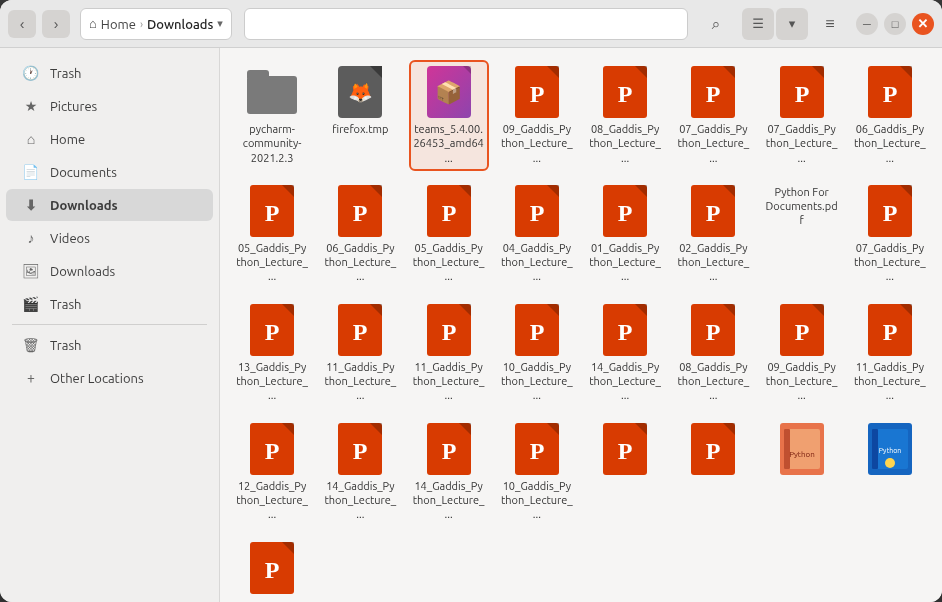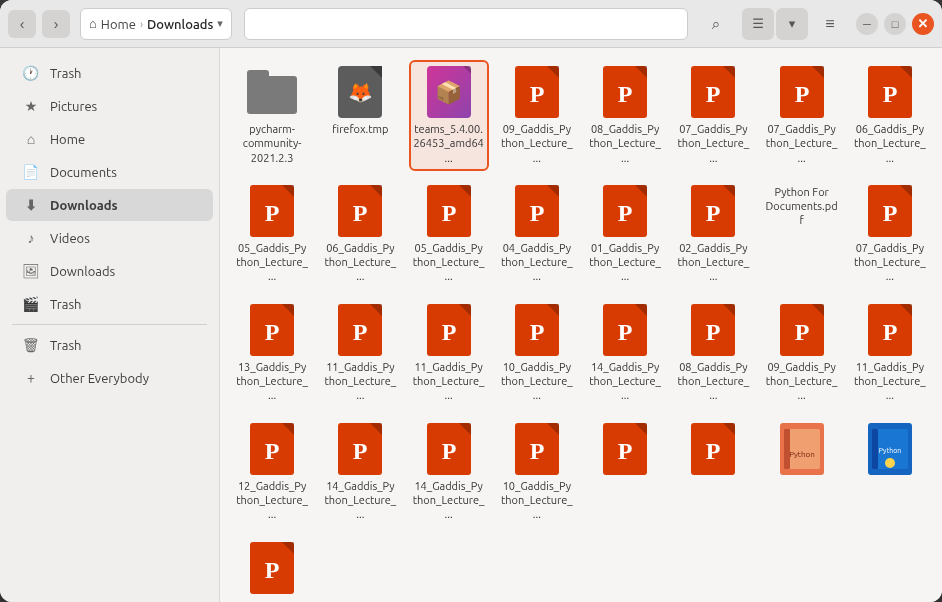--- a/index.html
+++ b/index.html
@@ -289,21 +289,21 @@
         <span class="sidebar-icon">🎬</span>
         <span>Trash</span>
       </div>
       <div class="sidebar-divider"></div>
       <div class="sidebar-item">
         <span class="sidebar-icon">🗑</span>
         <span>Trash</span>
       </div>
       <div class="sidebar-item">
         <span class="sidebar-icon">+</span>
-        <span>Other Everybody</span>
+        <span>Other Locations</span>
       </div>
     </div>
 
     <div class="content">
       <div class="file-grid">
 
         <div class="file-item">
           <div class="file-icon-wrap">
             <div style="position:relative; width:50px; height:44px;">
               <div style="position:absolute; top:0; left:0; width:22px; height:8px; background:#7a7a7a; border-radius:3px 3px 0 0;"></div>

